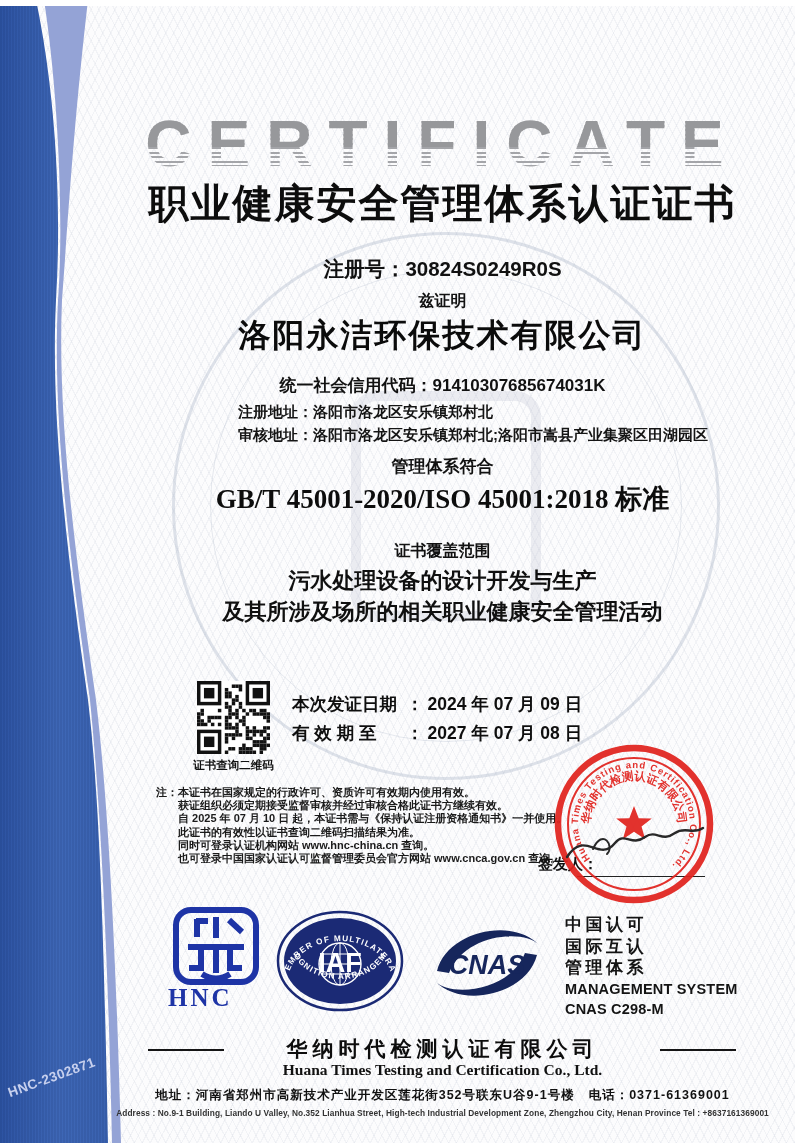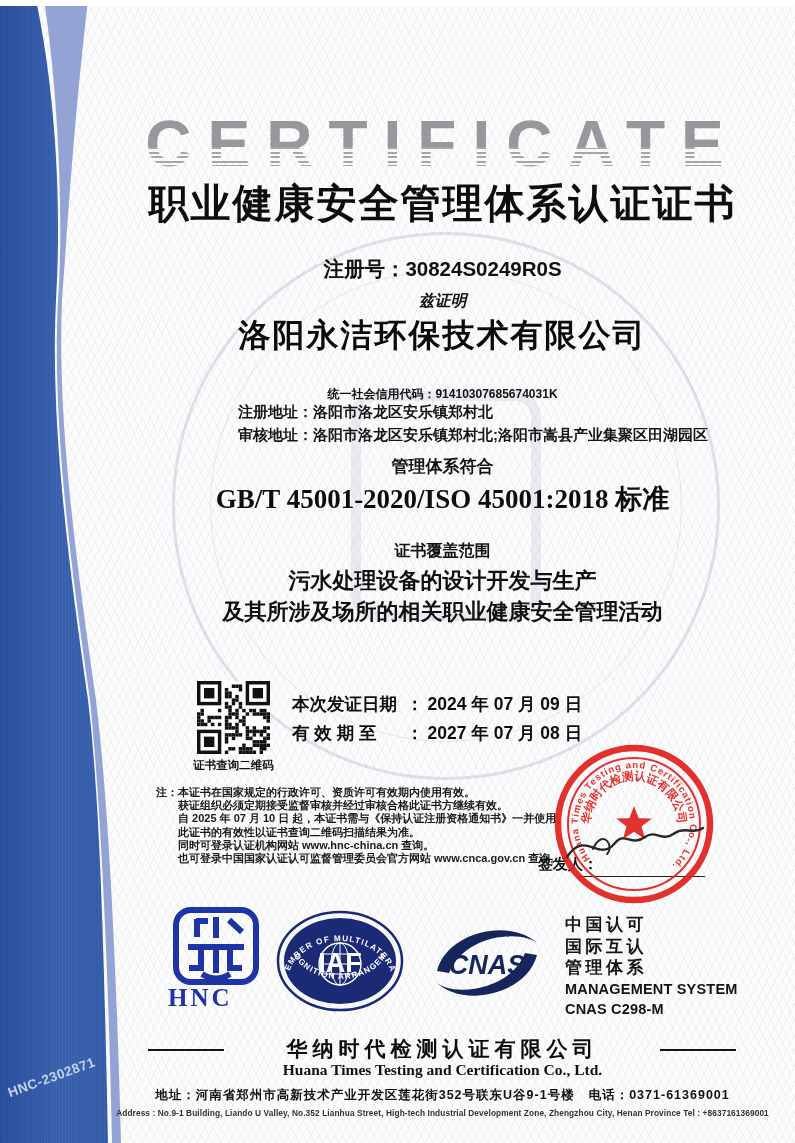--- a/index.html
+++ b/index.html
@@ -21,23 +21,23 @@
   .watermark::after{content:"";position:absolute;left:50%;top:50%;width:170px;height:210px;
     transform:translate(-50%,-50%);border:10px solid rgba(176,184,202,.22);border-radius:26px;}
   
   .title-en{top:60px;font-size:64px;font-weight:800;letter-spacing:16px;z-index:3;
     background:
       linear-gradient(to bottom, #97989b 0%, #97989b 54%, rgba(151,152,155,0) 54%) no-repeat,
       repeating-linear-gradient(to bottom, #a4a5a9 0 2px, rgba(164,165,169,0) 2px 4.5px);
     -webkit-background-clip:text;background-clip:text;color:transparent;margin-top:47px;}
   .title-zh{top:176px;font-size:40px;font-weight:900;letter-spacing:2px;color:#0d0d0d;z-index:3;}
   .reg-line{top:255px;font-size:20.5px;font-weight:700;color:#111;z-index:3;}
-  .certify{top:291px;font-size:16px;font-weight:800;color:#111;z-index:3;font-style:italic;}
+  .certify{top:291px;font-size:16px;font-weight:800;color:#111;z-index:3;}
   .company{top:314px;font-size:32px;font-weight:900;letter-spacing:2px;color:#0b0b0b;z-index:3;font-family:Liberation Serif, serif;}
-  .credit{top:374px;font-size:12px;font-weight:700;color:#111;z-index:3;margin-top:12px;}
+  .credit{top:374px;font-size:17px;font-weight:700;color:#111;z-index:3;}
   .addr-block{left:238px;top:400px;font-size:15px;line-height:23px;font-weight:700;color:#151515;z-index:3;}
   .sys-head{top:455px;font-size:17px;font-weight:800;color:#111;z-index:3;}
   .standard{top:481px;font-size:27px;font-weight:600;font-family:"Liberation Serif","DejaVu Serif",serif;color:#0d0d0d;z-index:3;}
   .scope-head{top:541px;font-size:16px;font-weight:800;color:#111;z-index:3;}
   .scope{top:565px;font-size:22px;font-weight:600;line-height:31px;color:#101010;z-index:3;}
   
   #qr{left:197px;top:681px;width:73px;height:73px;z-index:3;background:#fff;}
   .qr-caption{left:183px;top:758px;width:101px;text-align:center;font-size:11.5px;font-weight:800;color:#111;z-index:3;}
   .dates{left:292px;top:690px;z-index:3;font-size:17.5px;font-weight:700;color:#0e0e0e;}
   .dates .row{height:28.6px;line-height:28.6px;white-space:nowrap;}

